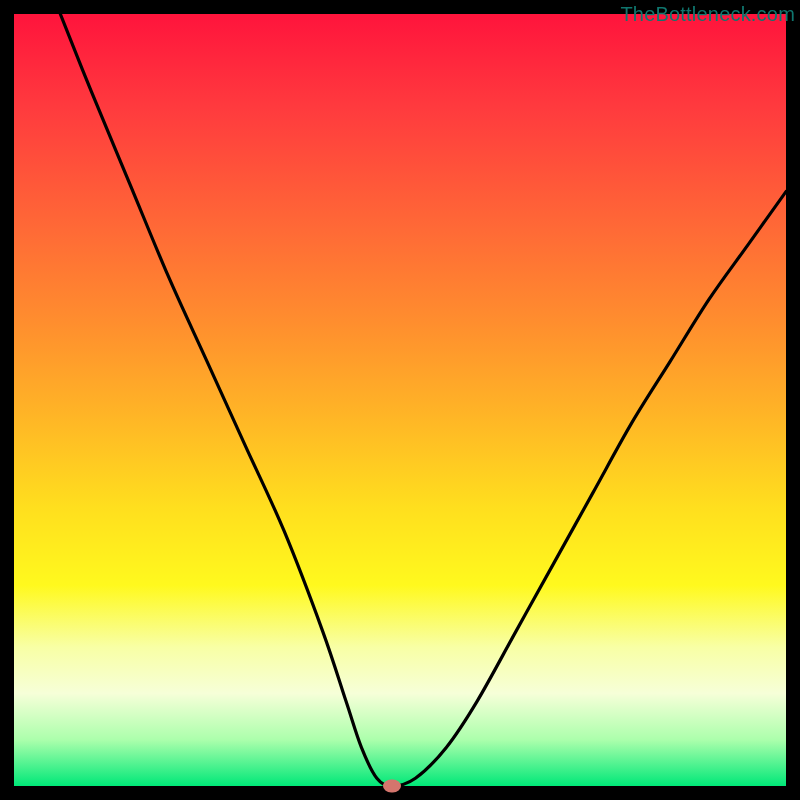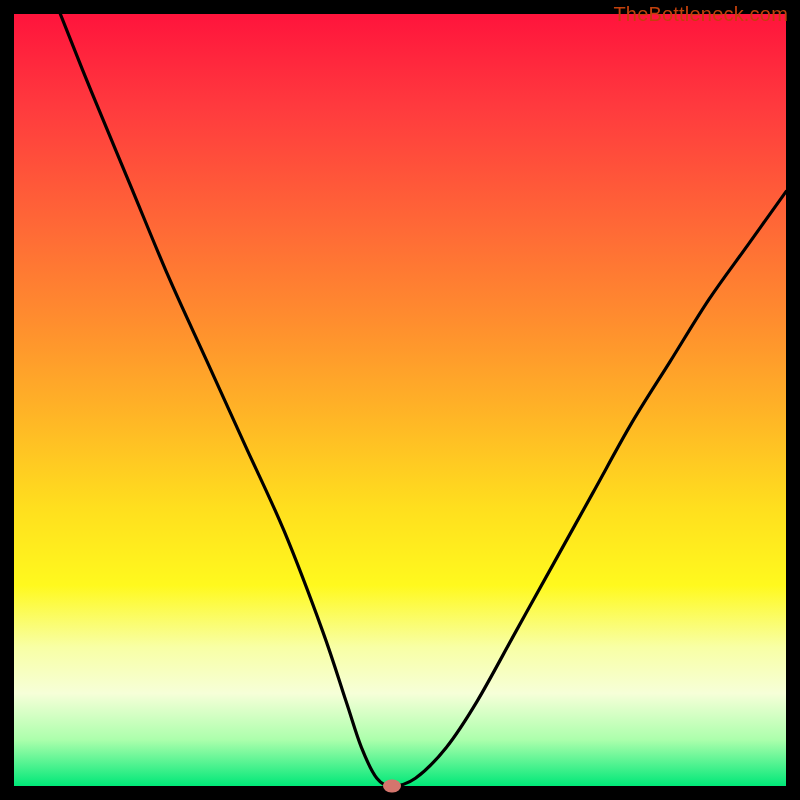--- a/index.html
+++ b/index.html
@@ -49,22 +49,22 @@
     position: absolute;
     width: 18px;
     height: 13px;
     background: #d4756d;
     border-radius: 50% / 55%;
     transform: translate(-50%, -50%);
   }
   .watermark {
     position: absolute;
     top: 3px;
-    right: 12px;
-    color: #c2410c;
+    right: 5px;
+    color: #0f766e;
     font-size: 20px;
     font-weight: 500;
     letter-spacing: 0.2px;
     user-select: none;
   }
 </style>
 </head>
 <body>
 
 <div class="chart-container">

